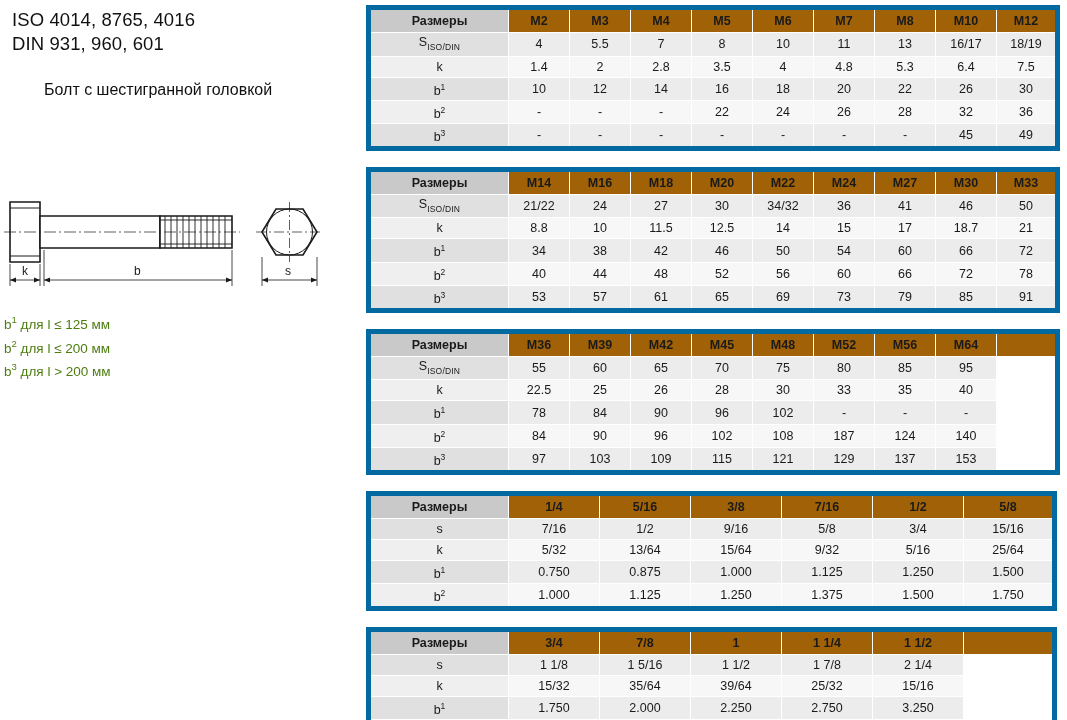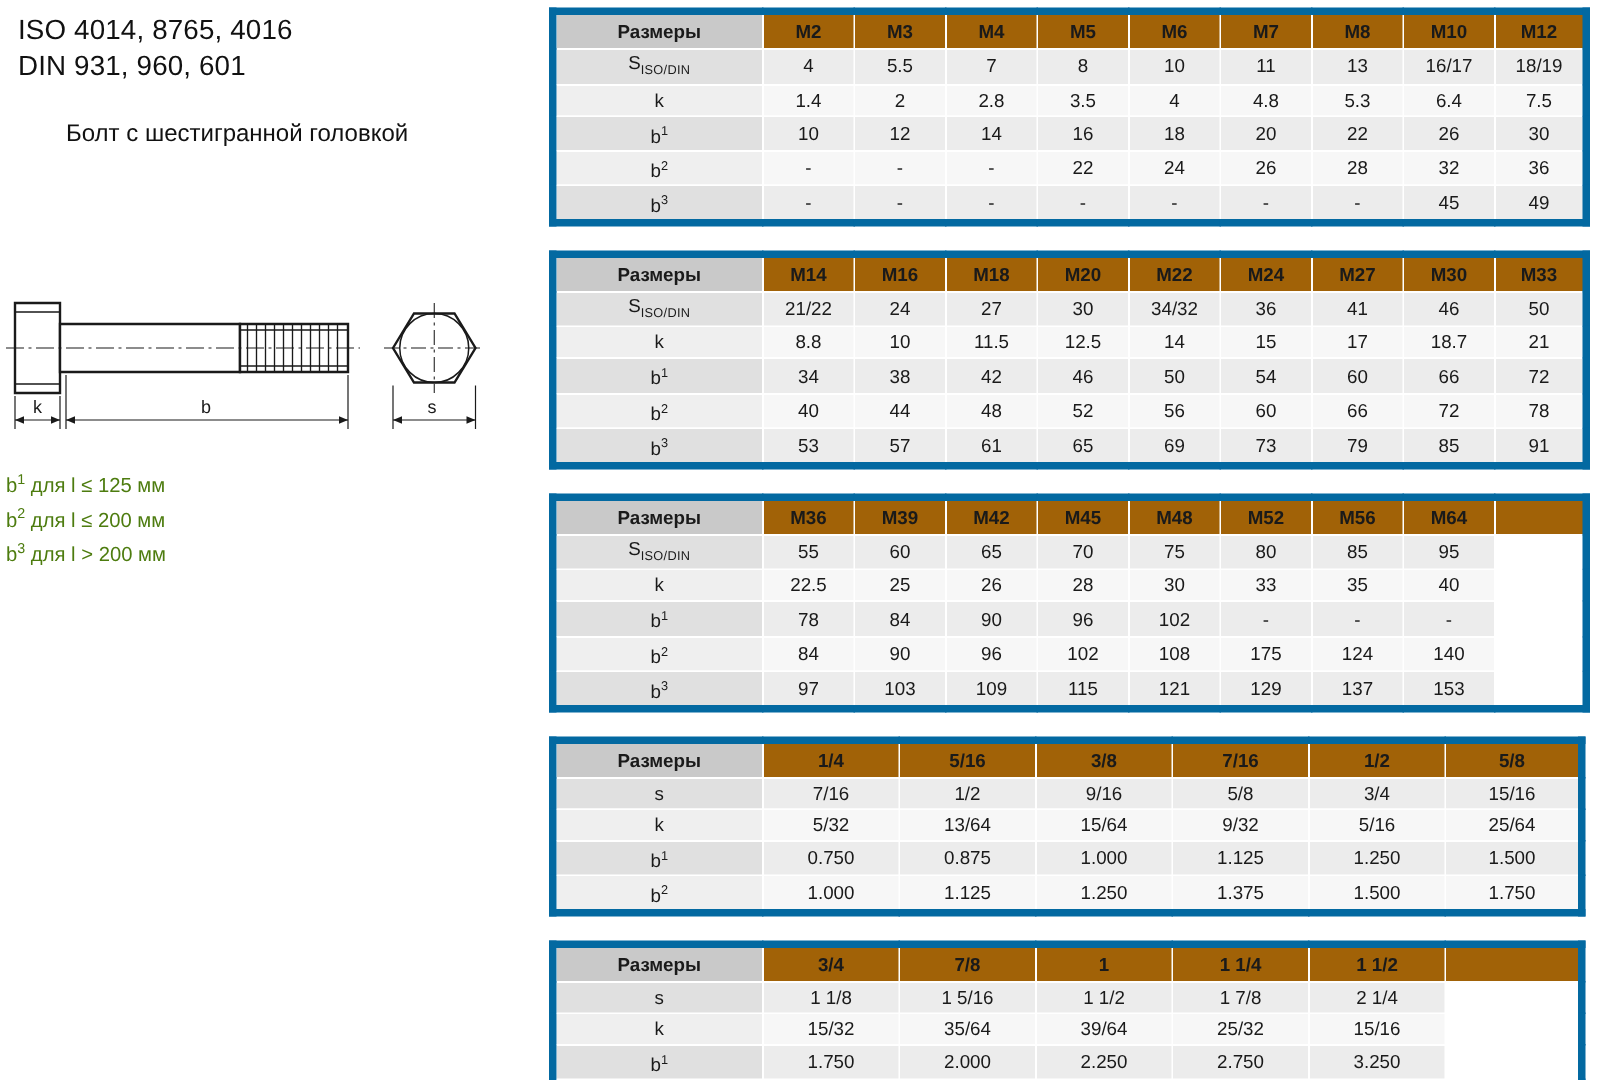--- a/index.html
+++ b/index.html
@@ -449,21 +449,21 @@
             <td>-</td>
             <td class="empty"></td>
           </tr>
           <tr class="even">
             <td class="rowhead">b<span class="sup">2</span></td>
             <td>84</td>
             <td>90</td>
             <td>96</td>
             <td>102</td>
             <td>108</td>
-            <td>175</td>
+            <td>187</td>
             <td>124</td>
             <td>140</td>
             <td class="empty"></td>
           </tr>
           <tr class="odd">
             <td class="rowhead">b<span class="sup">3</span></td>
             <td>97</td>
             <td>103</td>
             <td>109</td>
             <td>115</td>

